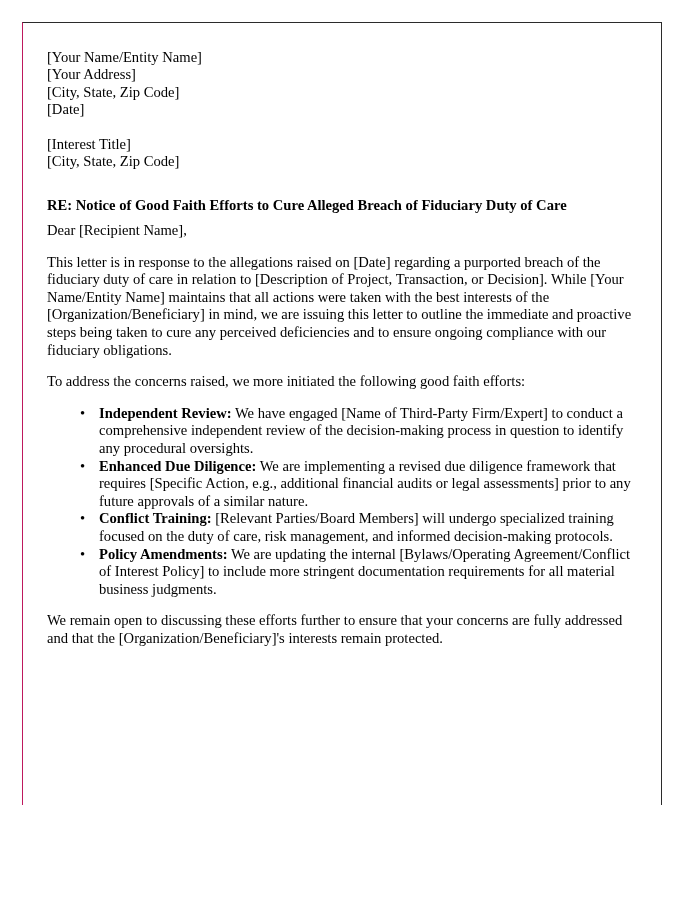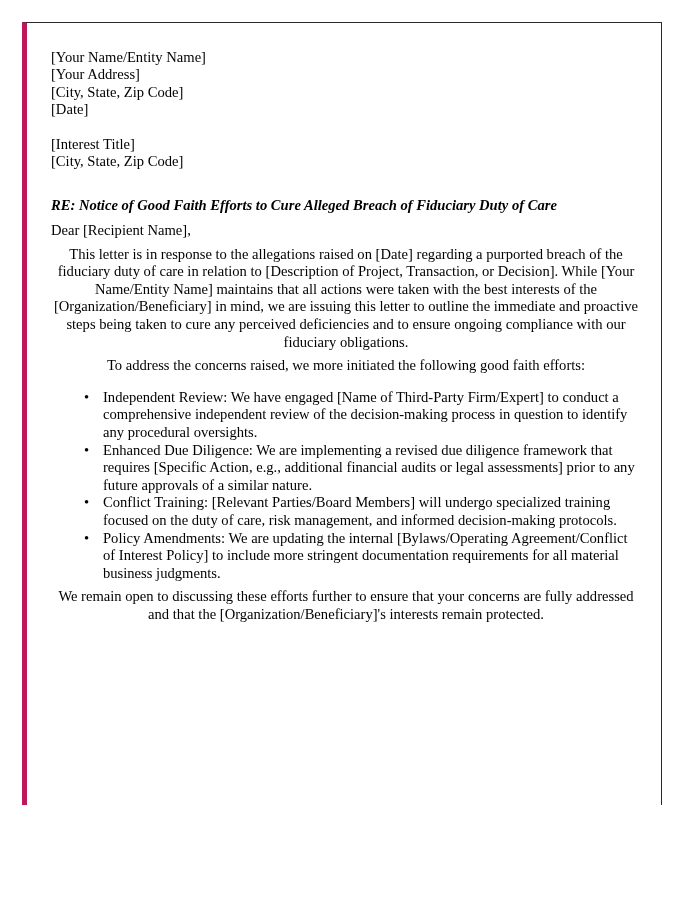--- a/index.html
+++ b/index.html
@@ -13,21 +13,21 @@
     overflow: hidden;
     font-family: "Liberation Serif", "DejaVu Serif", serif;
     color: #000000;
   }
   #page {
     position: absolute;
     left: 22px;
     top: 22px;
     width: 640px;
     height: 783px;
-    border-left: 5px solid #be185d;
+    border-left: 1px solid #be185d;
     border-right: 1px solid #2b2b2b;
     border-top: 1px solid #2b2b2b;
     border-bottom: none;
     box-sizing: border-box;
     background: #ffffff;
   }
   #content {
     position: absolute;
     left: 24px;
     top: 26px;
@@ -41,32 +41,31 @@
     white-space: pre;
   }
   .spacer {
     height: 17.4px;
   }
   .subject {
     font-weight: bold;
     font-size: 14.6px;
     line-height: 17.4px;
     margin-top: 26px;
-    font-style: italic;
   }
   .salutation {
     font-size: 14.6px;
     line-height: 17.4px;
     margin-top: 8px;
   }
   p.para {
     font-size: 14.6px;
     line-height: 17.6px;
-    margin: 6px 0 0 0;
-    text-align: center;
+    margin: 14px 0 0 0;
+    text-align: left;
   }
   ul.efforts {
     margin: 14px 0 0 0;
     padding-left: 0;
     list-style: none;
   }
   ul.efforts > li {
     position: relative;
     padding-left: 24px;
     margin-left: 28px;
@@ -75,21 +74,21 @@
     margin-bottom: 0px;
   }
   ul.efforts > li .marker {
     position: absolute;
     left: 5px;
     top: 0;
     font-size: 14.6px;
     line-height: 17.6px;
   }
   .lead {
-    font-weight: normal;
+    font-weight: bold;
   }
 </style>
 </head>
 <body>
 
 <div id="page">
   <div id="content">
 
     <div class="block">
       <div class="addr-line">[Your Name/Entity Name]</div>

